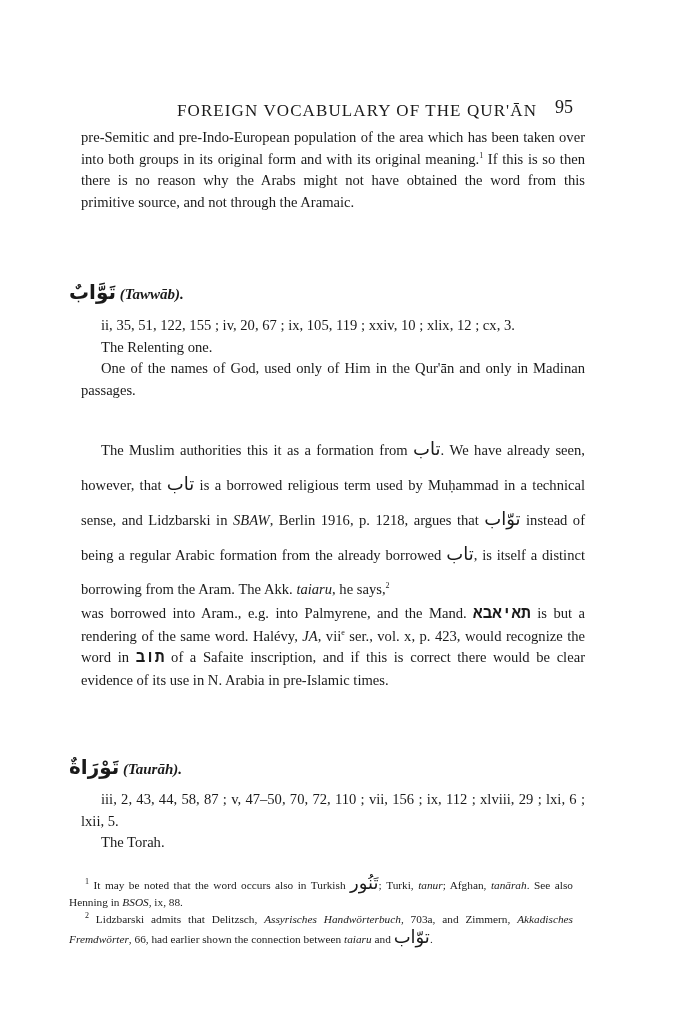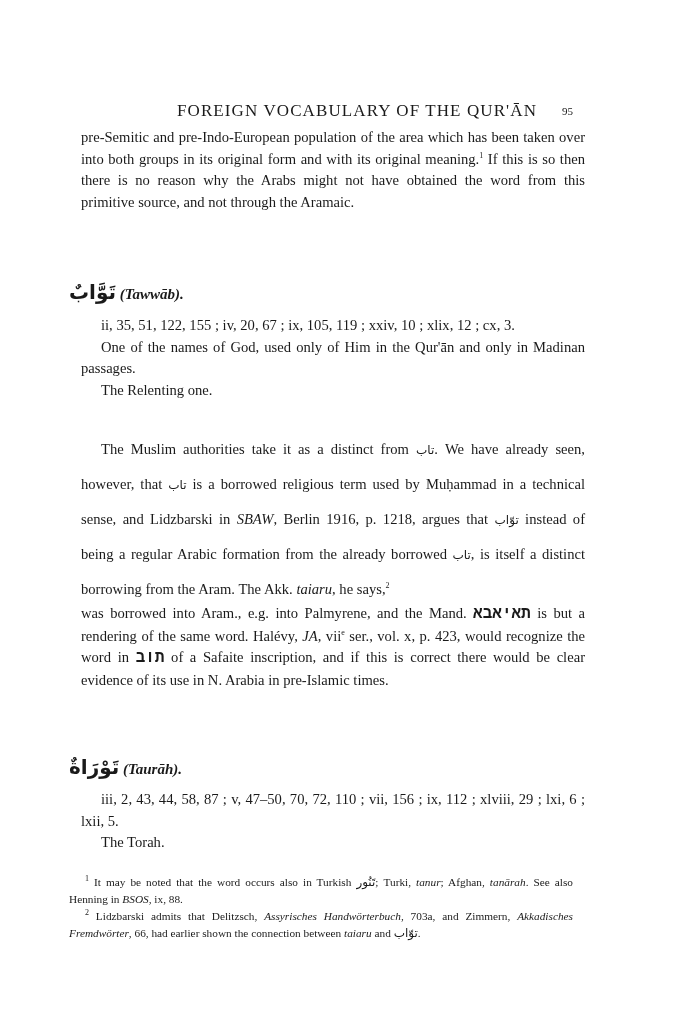--- a/index.html
+++ b/index.html
@@ -1,29 +1,29 @@
 <!DOCTYPE html>
 <html><head>
 <meta charset="utf-8">
 <style>
   html, body { margin: 0; padding: 0; background: #ffffff; }
   body { width: 684px; height: 1019px; position: relative; overflow: hidden;
          font-family: "Liberation Serif", "DejaVu Serif", serif; color: #1a1a1a; }
   .page { position: absolute; left: 69px; top: 0; width: 504px; }
   .running-head { position: absolute; top: 93px; left: 0; width: 504px; height: 18px; }
   .running-title { position: absolute; left: 108px; top: 8px; font-size: 17px; letter-spacing: 1.1px; }
-  .page-number { position: absolute; right: 0; top: 12px; font-size: 11px; text-align: center; }
+  .page-number { position: absolute; right: 0; top: 4px; font-size: 18px; text-align: center; }
   .block { position: absolute; left: 12px; width: 504px; font-size: 14.6px; line-height: 21.5px;
            text-align: justify; }
   .block p { margin: 0; }
   .indent { text-indent: 20px; }
   .wide p { line-height: 34px; }
   .entry-head { position: absolute; left: 0; font-size: 15px; white-space: nowrap; font-weight: bold; }
   .arabic { font-family: "DejaVu Sans", sans-serif; font-size: 20px; direction: rtl; unicode-bidi: isolate; }
-  .arabic-inline { font-family: "DejaVu Sans", sans-serif; font-size: 12px; unicode-bidi: isolate; margin-top: 28px; }
+  .arabic-inline { font-family: "DejaVu Sans", sans-serif; font-size: 18px; unicode-bidi: isolate; margin-top: 28px; }
   .hebrew { font-family: Liberation Mono, monospace; font-weight: bold; font-size: 16px; unicode-bidi: isolate; }
   .fn-block { position: absolute; left: 0; width: 504px; font-size: 11.3px; line-height: 17px; text-align: justify; }
   .fn-block p { margin: 0; text-indent: 16px; }
   sup { font-size: 8px; line-height: 0; }
   i { font-style: italic; }
 </style>
 </head>
 <body>
 
 <div class="page">
@@ -37,27 +37,27 @@
     <p><span>pre-Semitic and pre-Indo-European population of the area which has been taken over into both groups in its original form and with its original meaning.</span><sup>1</sup><span>  If this is so then there is no reason why the Arabs might not have obtained the word from this primitive source, and not through the Aramaic.</span></p>
   </div>
 
   <div class="entry-head" style="top:280px;">
     <span class="arabic">تَوَّابٌ</span>
     <i>(Tawwāb).</i>
   </div>
 
   <div class="block" style="top:315px;">
     <p class="indent">ii, 35, 51, 122, 155 ;  iv, 20, 67 ;  ix, 105, 119 ;  xxiv, 10 ;  xlix, 12 ;  cx, 3.</p>
+    <p class="indent">The Relenting one.</p>
     <p class="indent">One of the names of God, used only of Him in the Qur'ān and only in Madinan passages.</p>
-    <p class="indent">The Relenting one.</p>
   </div>
 
   <div class="block wide" style="top:432px;">
     <p class="indent" style="line-height:34px;">
-      <span>The Muslim authorities take it as a distinct from</span>
+      <span>The Muslim authorities this it as a formation from</span>
       <span class="arabic-inline">تاب</span><span>.  We have already seen, however, that</span>
       <span class="arabic-inline">تاب</span>
       <span>is a borrowed religious term used by Muḥammad in a technical sense, and Lidzbarski in</span>
       <i>SBAW</i><span>, Berlin 1916, p. 1218, argues that</span>
       <span class="arabic-inline">توّاب</span>
       <span>instead of being a regular Arabic formation from the already borrowed</span>
       <span class="arabic-inline">تاب</span><span>, is itself a distinct borrowing from the Aram. The Akk.</span>
       <i>taiaru</i><span>, he says,</span><sup>2</sup>
     </p>
   </div>

